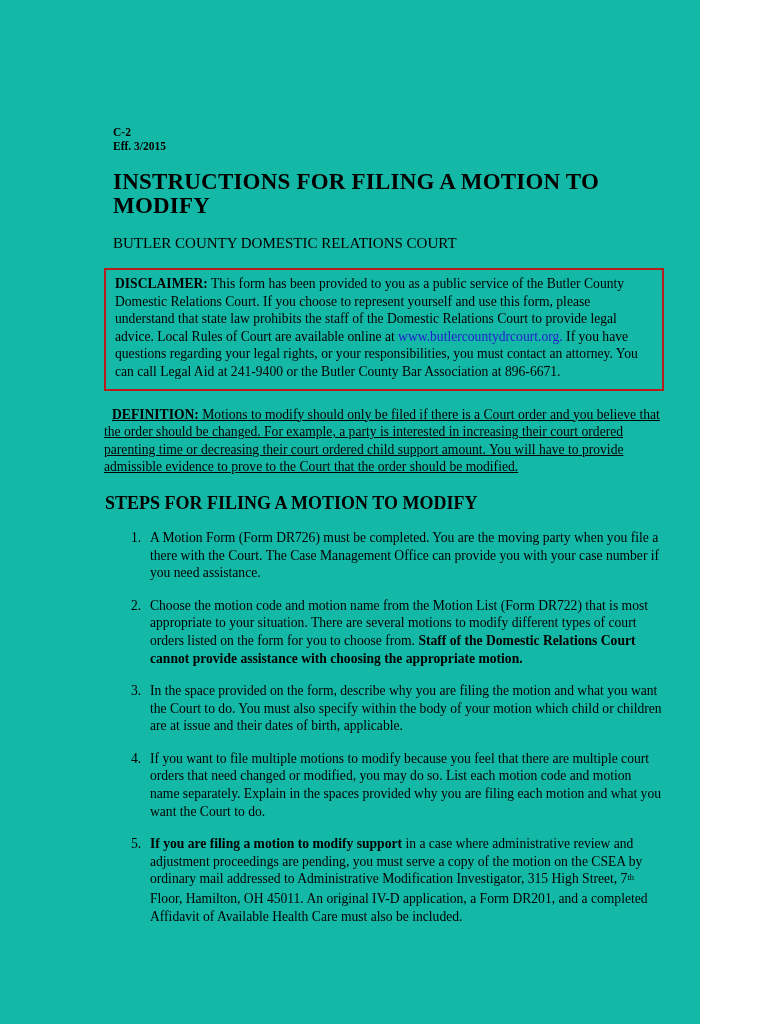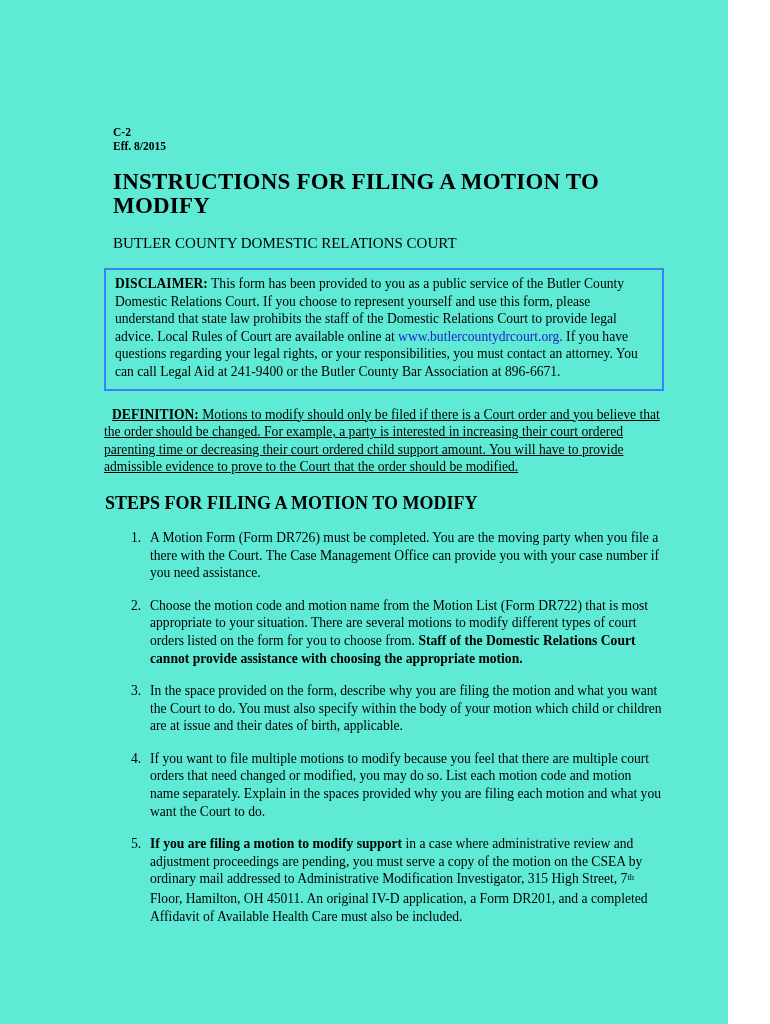--- a/index.html
+++ b/index.html
@@ -4,25 +4,24 @@
 <style>
   html, body {
     margin: 0;
     padding: 0;
     background: #ffffff;
   }
   .page {
     position: relative;
     width: 700px;
     height: 1024px;
-    background: #5eead4;
+    background: #14b8a6;
     font-family: "Liberation Serif", serif;
     color: #000000;
     overflow: hidden;
-    padding-left: 28px;
   }
   .content {
     position: absolute;
     left: 104px;
     top: 0;
     width: 560px;
     padding-top: 126px;
   }
   .meta {
     margin-left: 9px;
@@ -42,21 +41,21 @@
     font-size: 15px;
     line-height: 17px;
     font-weight: normal;
   }
   .body-text {
     font-size: 13.6px;
     line-height: 17.6px;
   }
   .disclaimer-box {
     margin-top: 16px;
-    border: 2px solid #3b82f6;
+    border: 2px solid #b91c1c;
     padding: 5px 9px 8px 9px;
   }
   .disclaimer-box p {
     margin: 0;
   }
   p.definition {
     margin: 15px 0 16px 0;
     text-indent: 8px;
     text-decoration: underline;
   }
@@ -90,21 +89,21 @@
   .seg-link { text-decoration: none; }
 </style>
 </head>
 <body>
 
 <div class="page">
   <div class="content">
 
     <div class="meta">
       <div>C-2</div>
-      <div>Eff. 8/2015</div>
+      <div>Eff. 3/2015</div>
     </div>
 
     <h1 class="title">INSTRUCTIONS FOR FILING A MOTION TO MODIFY</h1>
 
     <h2 class="subtitle">BUTLER COUNTY DOMESTIC RELATIONS COURT</h2>
 
     <div class="disclaimer-box body-text">
       <p><span class="seg-bold">DISCLAIMER:</span><span> This form has been provided to you as a public service of the Butler County Domestic Relations Court.  If you choose to represent yourself and use this form, please understand that state law prohibits the staff of the Domestic Relations Court to provide legal advice.  Local Rules of Court are available online at </span><span class="seg-link" style="color: rgb(34, 34, 204);">www.butlercountydrcourt.org.</span><span>  If you have questions regarding your legal rights, or your responsibilities, you must contact an attorney.  You can call Legal Aid at 241-9400 or the Butler County Bar Association at 896-6671.</span></p>
     </div>
 

